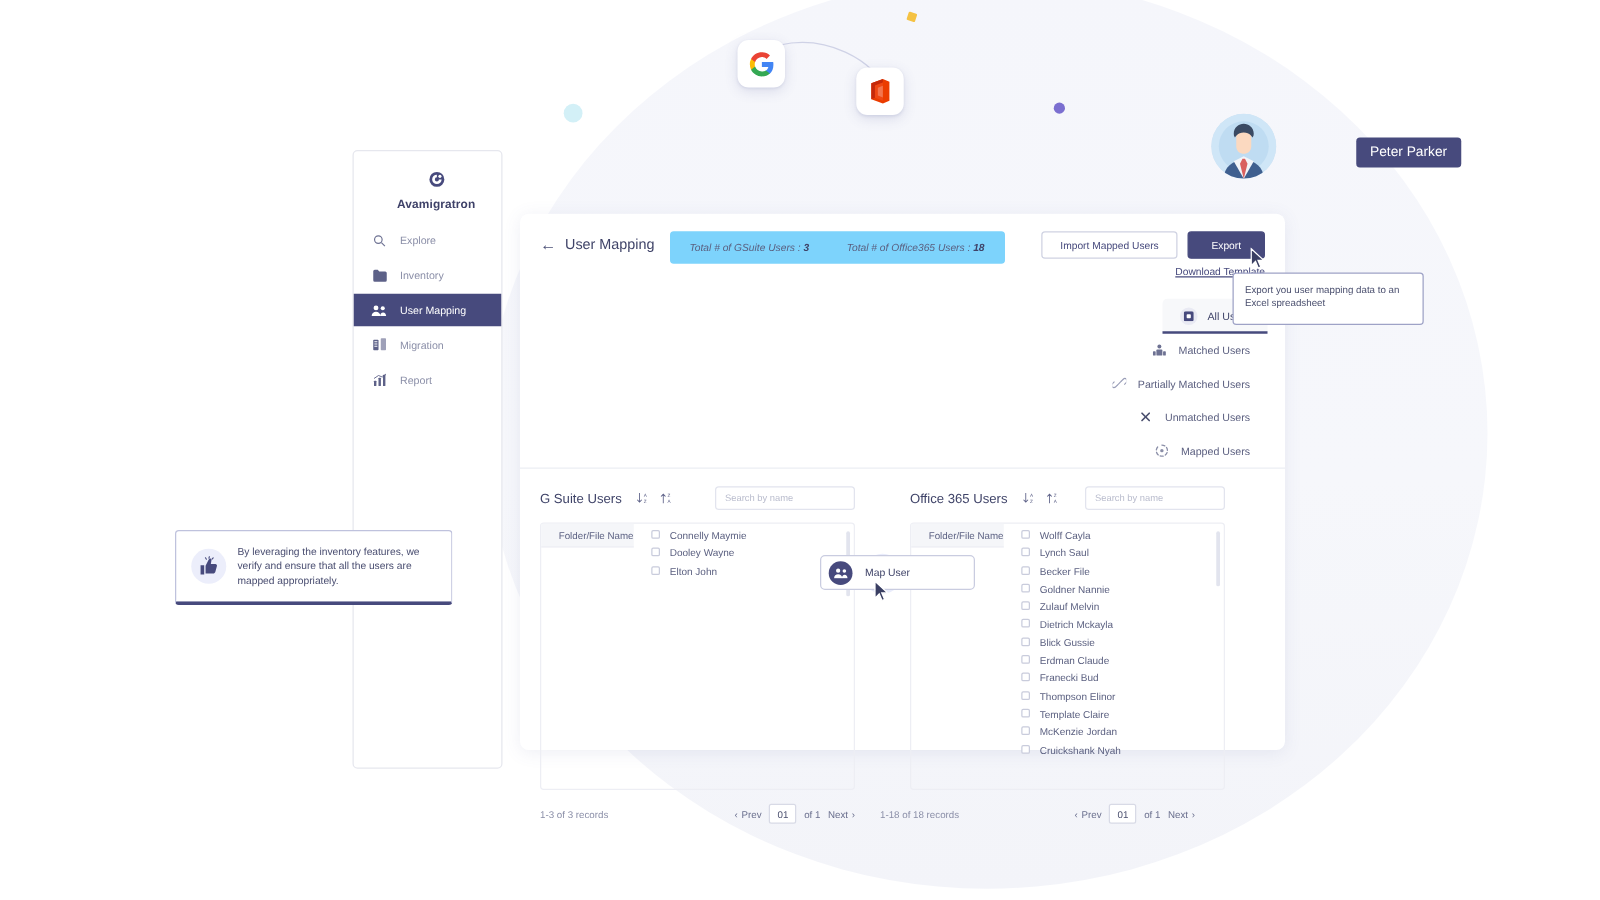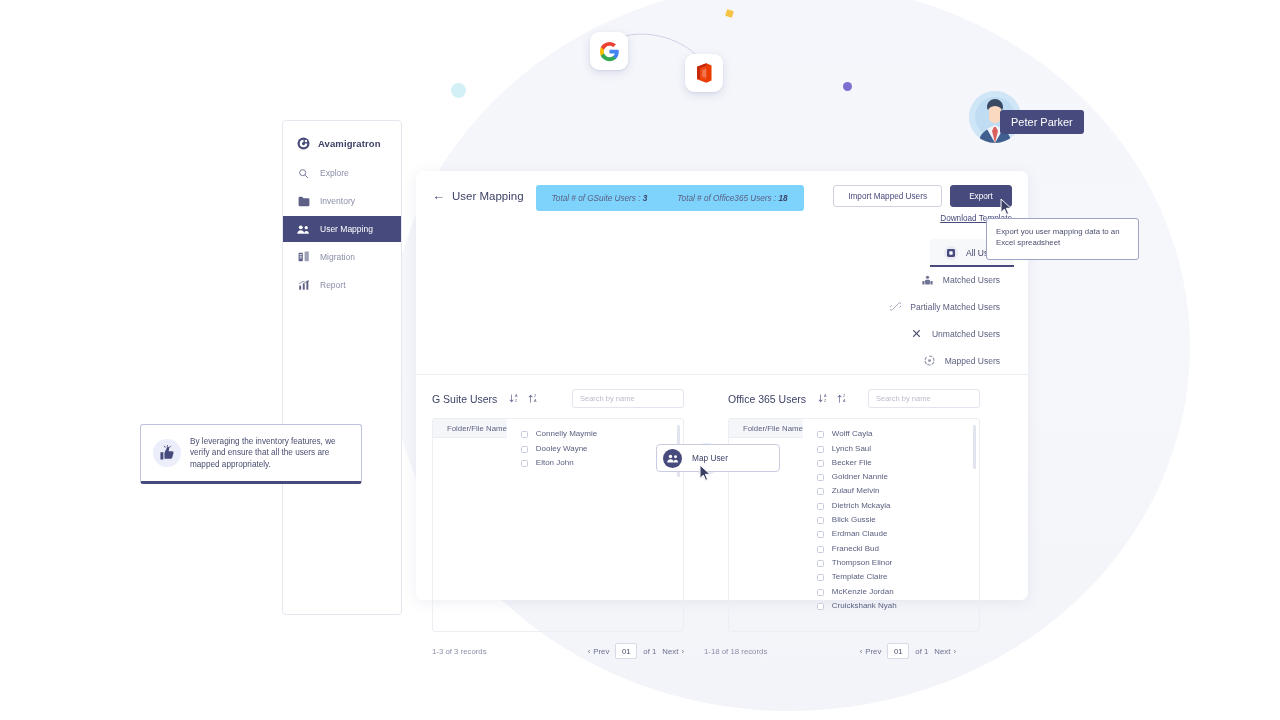--- a/index.html
+++ b/index.html
@@ -38,35 +38,35 @@
   .tile-google { left: 590px; top: 32px; }
   .tile-office { left: 685px; top: 54px; }
 
   
   .avatar-wrap { position: absolute; left: 969px; top: 91px; }
   .avatar {
     width: 52px; height: 52px; border-radius: 50%;
     background: #cfe2f3; overflow: hidden; position: relative;
   }
   .name-badge {
-    position: absolute; left: 1000px; top: 110px;
+    position: absolute; left: 1085px; top: 110px;
     background: #474a7d; color: #fff;
     font-size: 11px; padding: 6px 11px; border-radius: 3px;
     white-space: nowrap;
   }
 
   
   .sidebar {
     position: absolute; left: 282px; top: 120px;
     width: 120px; height: 495px;
     background: #fff;
     border: 1px solid #e6e7ee;
     border-radius: 4px;
   }
-  .brand { display: flex; align-items: center; gap: 8px; padding: 16px 0 0 14px; }
+  .brand { display: flex; align-items: center; gap: 8px; padding: 16px 0 0 14px; flex-direction: column; }
   .brand-name { font-size: 9.5px; font-weight: bold; color: #3e4168; letter-spacing: .1px; }
   .nav { margin-top: 10px; }
   .nav-item {
     display: flex; align-items: center; gap: 10px;
     height: 26px; padding-left: 14px; margin-bottom: 2px;
     font-size: 8.5px; color: #8b8fa8; cursor: pointer;
   }
   .nav-item .ico { width: 13px; display: flex; align-items: center; justify-content: center; }
   .nav-item.active {
     background: #474a7d; color: #fff;
@@ -183,21 +183,21 @@
   .list-box { border: 1px solid #edeef4; border-radius: 3px; height: 214px; display: flex; flex-direction: row; }
   .list-head {
     background: #f5f6f9; height: 19px;
     display: flex; align-items: center;
     padding-left: 14px;
     font-size: 7.8px; color: #5d6283;
     border-bottom: 1px solid #edeef4;
   }
   .list-body { flex: 1; overflow: hidden; position: relative; padding-top: 5px; }
   .list-row {
-    display: flex; align-items: flex-end; gap: 8px;
+    display: flex; align-items: flex-start; gap: 8px;
     height: 14.3px; padding-left: 14px;
     font-size: 8px; color: #5b6080;
   }
   .cbx {
     width: 7px; height: 7px; border: 1px solid #c9ccdc;
     border-radius: 1.5px; background: #fff; flex: 0 0 7px;
   }
   .scrollthumb {
     position: absolute; right: 3px; top: 6px;
     width: 3px; height: 52px; border-radius: 2px; background: #e2e4ee;

